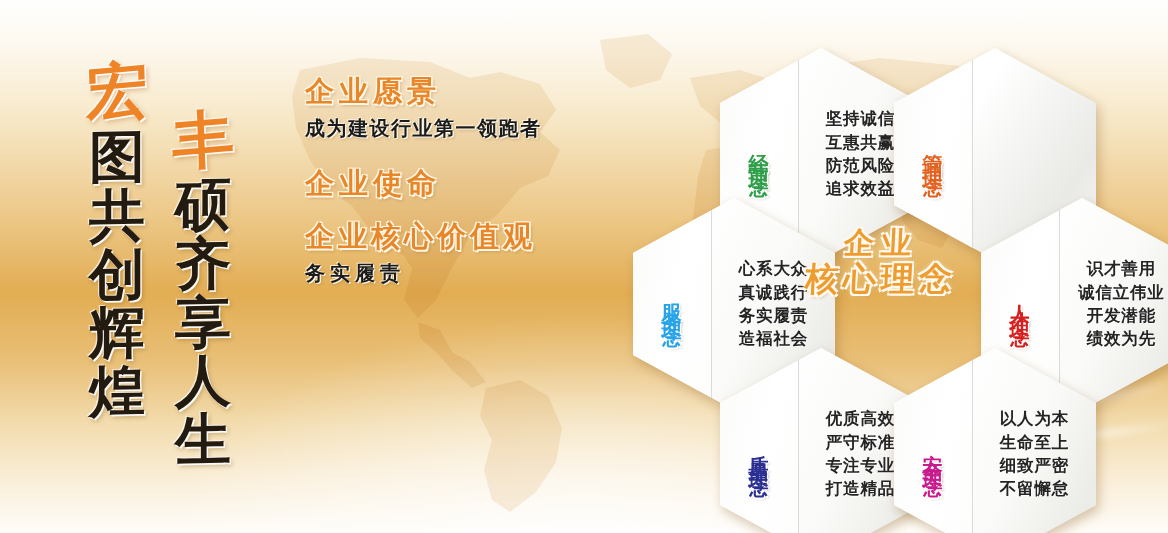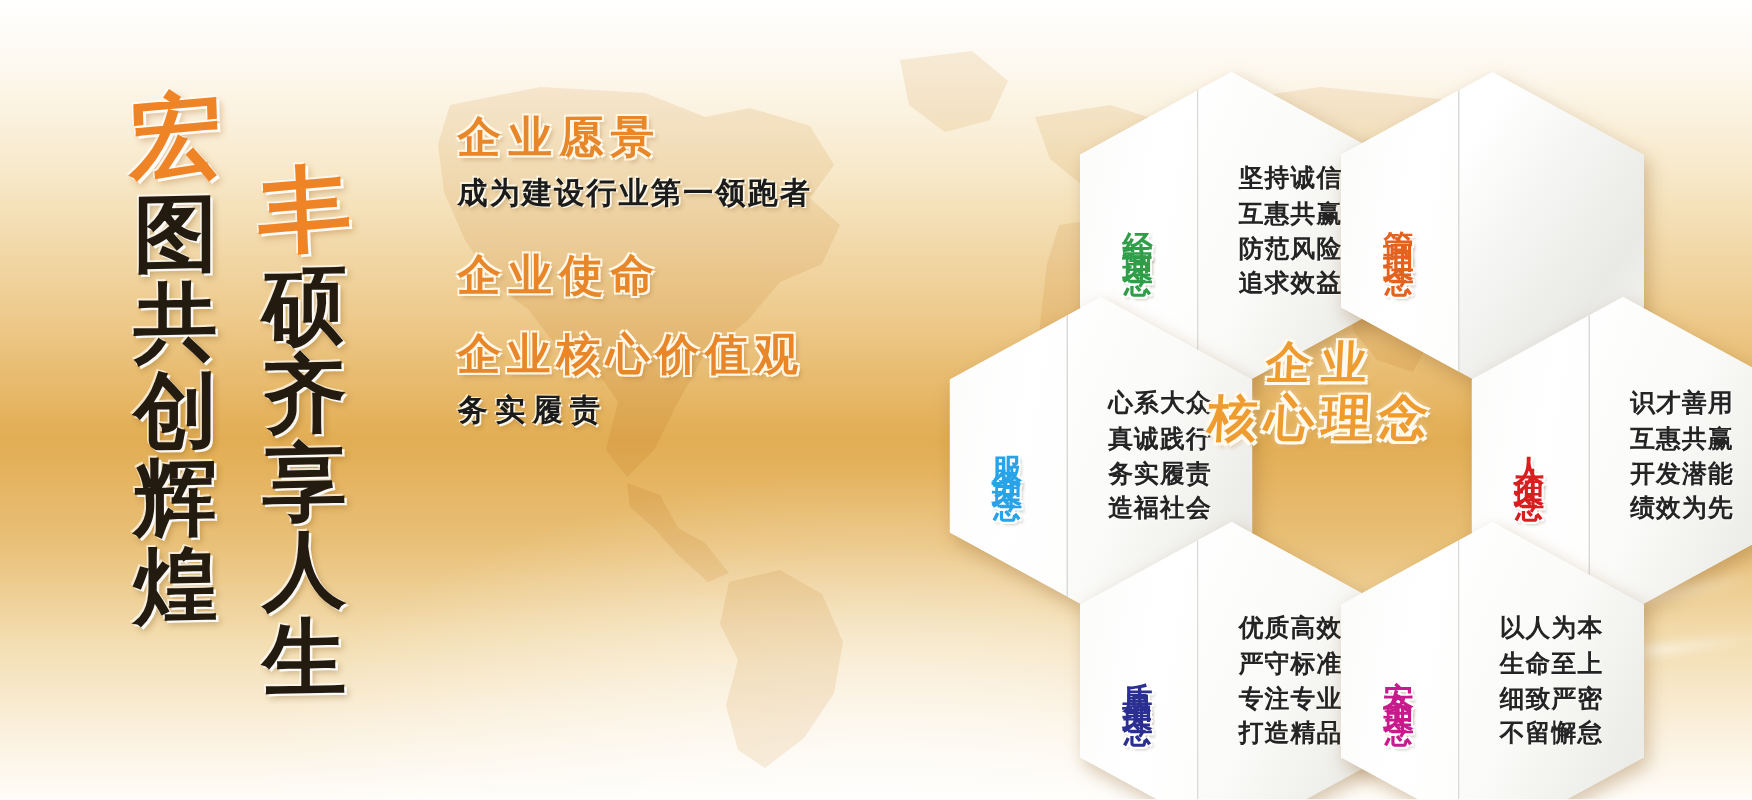--- a/index.html
+++ b/index.html
@@ -344,21 +344,21 @@
       </div>
     </div>
 
     <div class="hex pos-mid-right">
       <div class="hex-face">
         <div class="hex-left">
           <div class="hex-label" style="color: rgb(216, 30, 30);">人才理念</div>
         </div>
         <div class="hex-right">
           <div class="hex-lines">识才善用
-互惠共赢
+诚信立伟业
 开发潜能
 绩效为先</div>
         </div>
       </div>
     </div>
 
     <div class="hex pos-bottom-left">
       <div class="hex-face">
         <div class="hex-left">
           <div class="hex-label" style="color: rgb(43, 47, 145);">质量理念</div>

